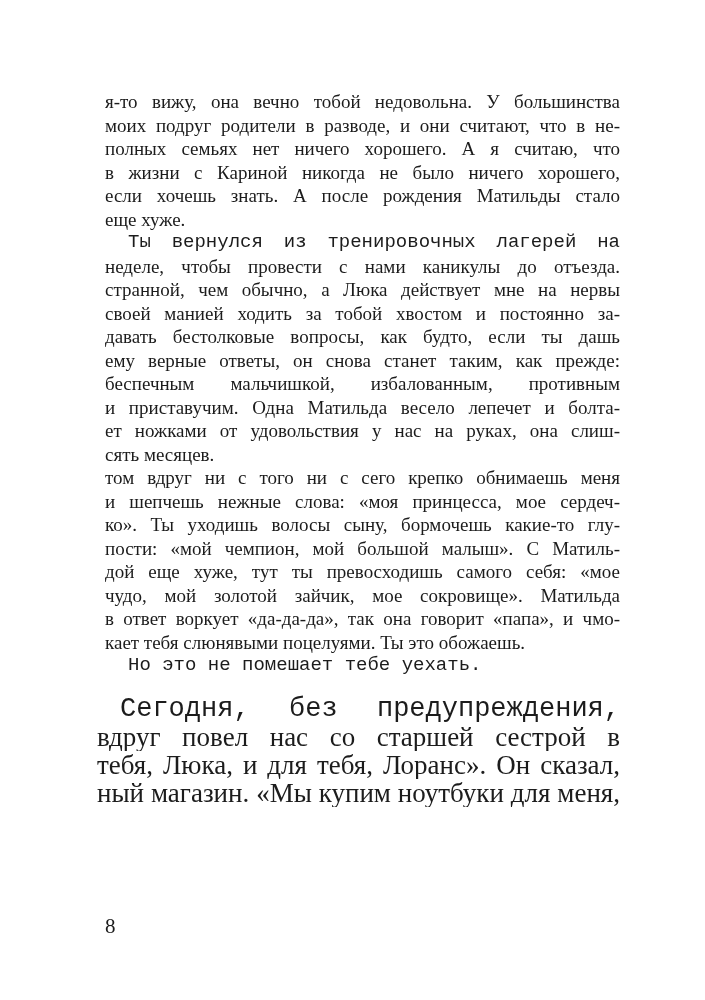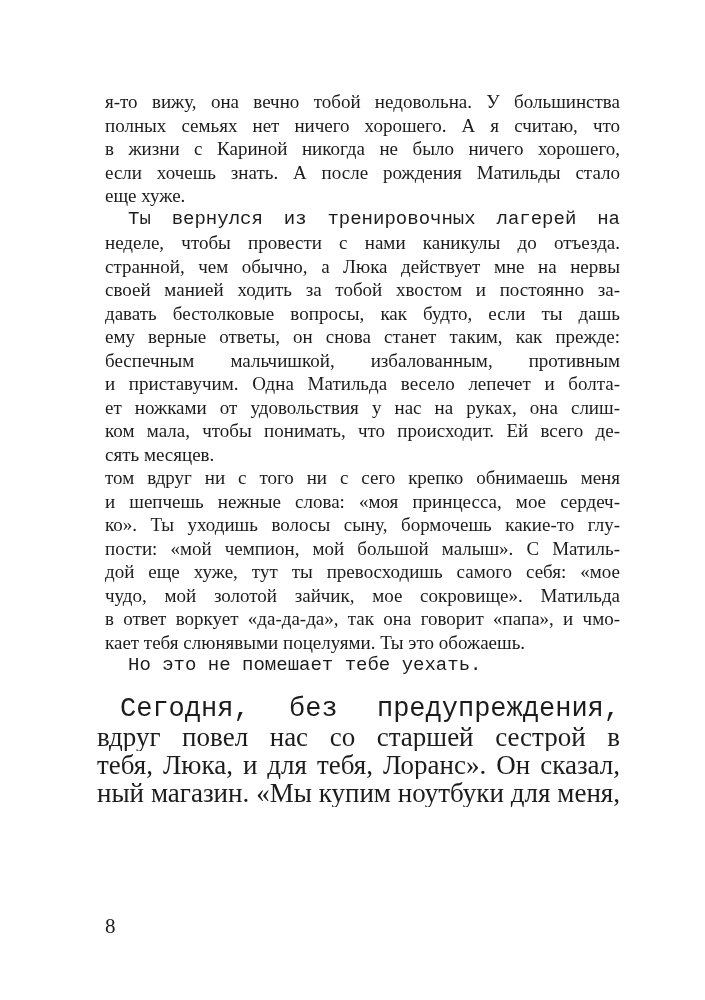--- a/index.html
+++ b/index.html
@@ -68,36 +68,36 @@
     color: #1c1c1c;
   }
 </style>
 </head>
 <body style="background: rgb(255, 255, 255); color: rgb(28, 28, 28);">
 
 <div class="page">
   <div class="text-block">
       <div class="para normal">
         <div class="line">я-то вижу, она вечно тобой недовольна. У большинства</div>
+        <div class="line">моих подруг родители в разводе, и они считают, что в не-</div>
         <div class="line">полных семьях нет ничего хорошего. А я считаю, что</div>
         <div class="line">в жизни с Кариной никогда не было ничего хорошего,</div>
         <div class="line">если хочешь знать. А после рождения Матильды стало</div>
         <div class="line last-left">еще хуже.</div>
       </div>
       <div class="para normal">
         <div class="line indent">Ты вернулся из тренировочных лагерей на прошлой</div>
         <div class="line">неделе, чтобы провести с нами каникулы до отъезда.</div>
         <div class="line">странной, чем обычно, а Люка действует мне на нервы</div>
         <div class="line">своей манией ходить за тобой хвостом и постоянно за-</div>
         <div class="line">давать бестолковые вопросы, как будто, если ты дашь</div>
         <div class="line">ему верные ответы, он снова станет таким, как прежде:</div>
         <div class="line">беспечным мальчишкой, избалованным, противным</div>
         <div class="line">и приставучим. Одна Матильда весело лепечет и болта-</div>
         <div class="line">ет ножками от удовольствия у нас на руках, она слиш-</div>
-        <div class="line">ком мала, чтобы понимать, что происходит. Ей всего де-</div>
         <div class="line last-left">сять месяцев.</div>
       </div>
       <div class="para normal">
         <div class="line">том вдруг ни с того ни с сего крепко обнимаешь меня</div>
         <div class="line">и шепчешь нежные слова: «моя принцесса, мое сердеч-</div>
         <div class="line">ко». Ты уходишь волосы сыну, бормочешь какие-то глу-</div>
         <div class="line">пости: «мой чемпион, мой большой малыш». С Матиль-</div>
         <div class="line">дой еще хуже, тут ты превосходишь самого себя: «мое</div>
         <div class="line">чудо, мой золотой зайчик, мое сокровище». Матильда</div>
         <div class="line">в ответ воркует «да-да-да», так она говорит «папа», и чмо-</div>

